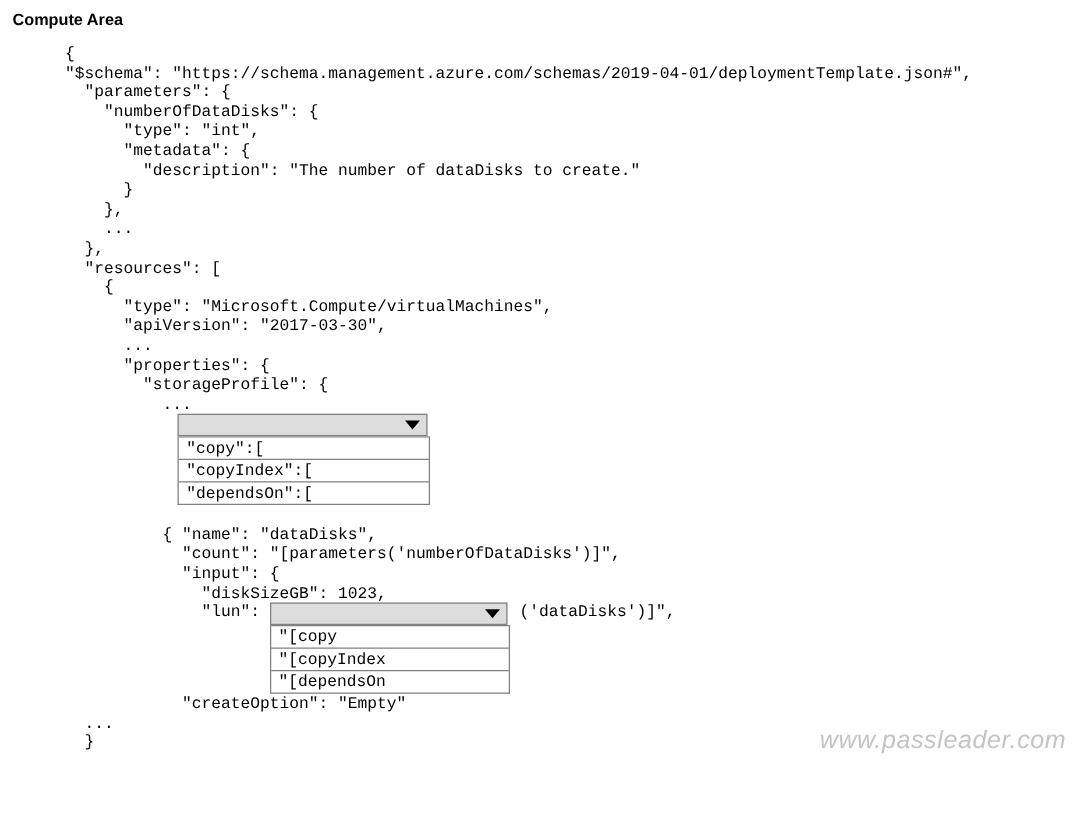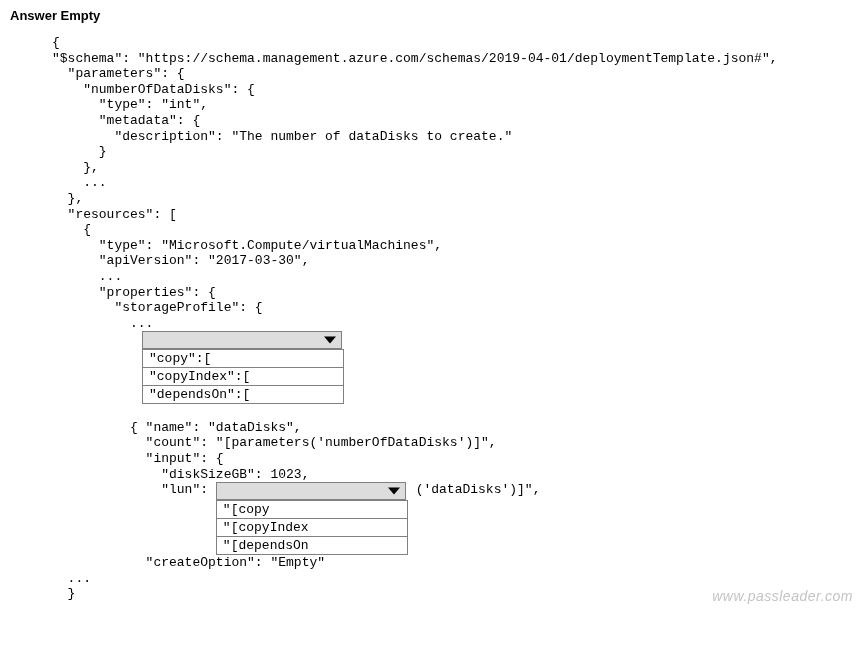--- a/index.html
+++ b/index.html
@@ -88,30 +88,30 @@
       white-space: pre;
     }
     .dd-wrap {
       margin-left: 90px; 
     }
     .watermark {
       position: absolute;
       right: 12px;
       bottom: 8px;
       font-family: Arial, Helvetica, sans-serif;
-      font-size: 14px;
+      font-size: 20px;
       color: #c4c4c4;
       letter-spacing: 0.5px;
       font-style: italic;
     }
   </style>
 </head>
 <body>
 
-<div class="heading">Answer Empty</div>
+<div class="heading">Compute Area</div>
 
 <div class="code-container">
 <pre>{</pre>
 <pre>"$schema": "https://schema.management.azure.com/schemas/2019-04-01/deploymentTemplate.json#",</pre>
 <pre>  "parameters": {</pre>
 <pre>    "numberOfDataDisks": {</pre>
 <pre>      "type": "int",</pre>
 <pre>      "metadata": {</pre>
 <pre>        "description": "The number of dataDisks to create."</pre>
 <pre>      }</pre>

